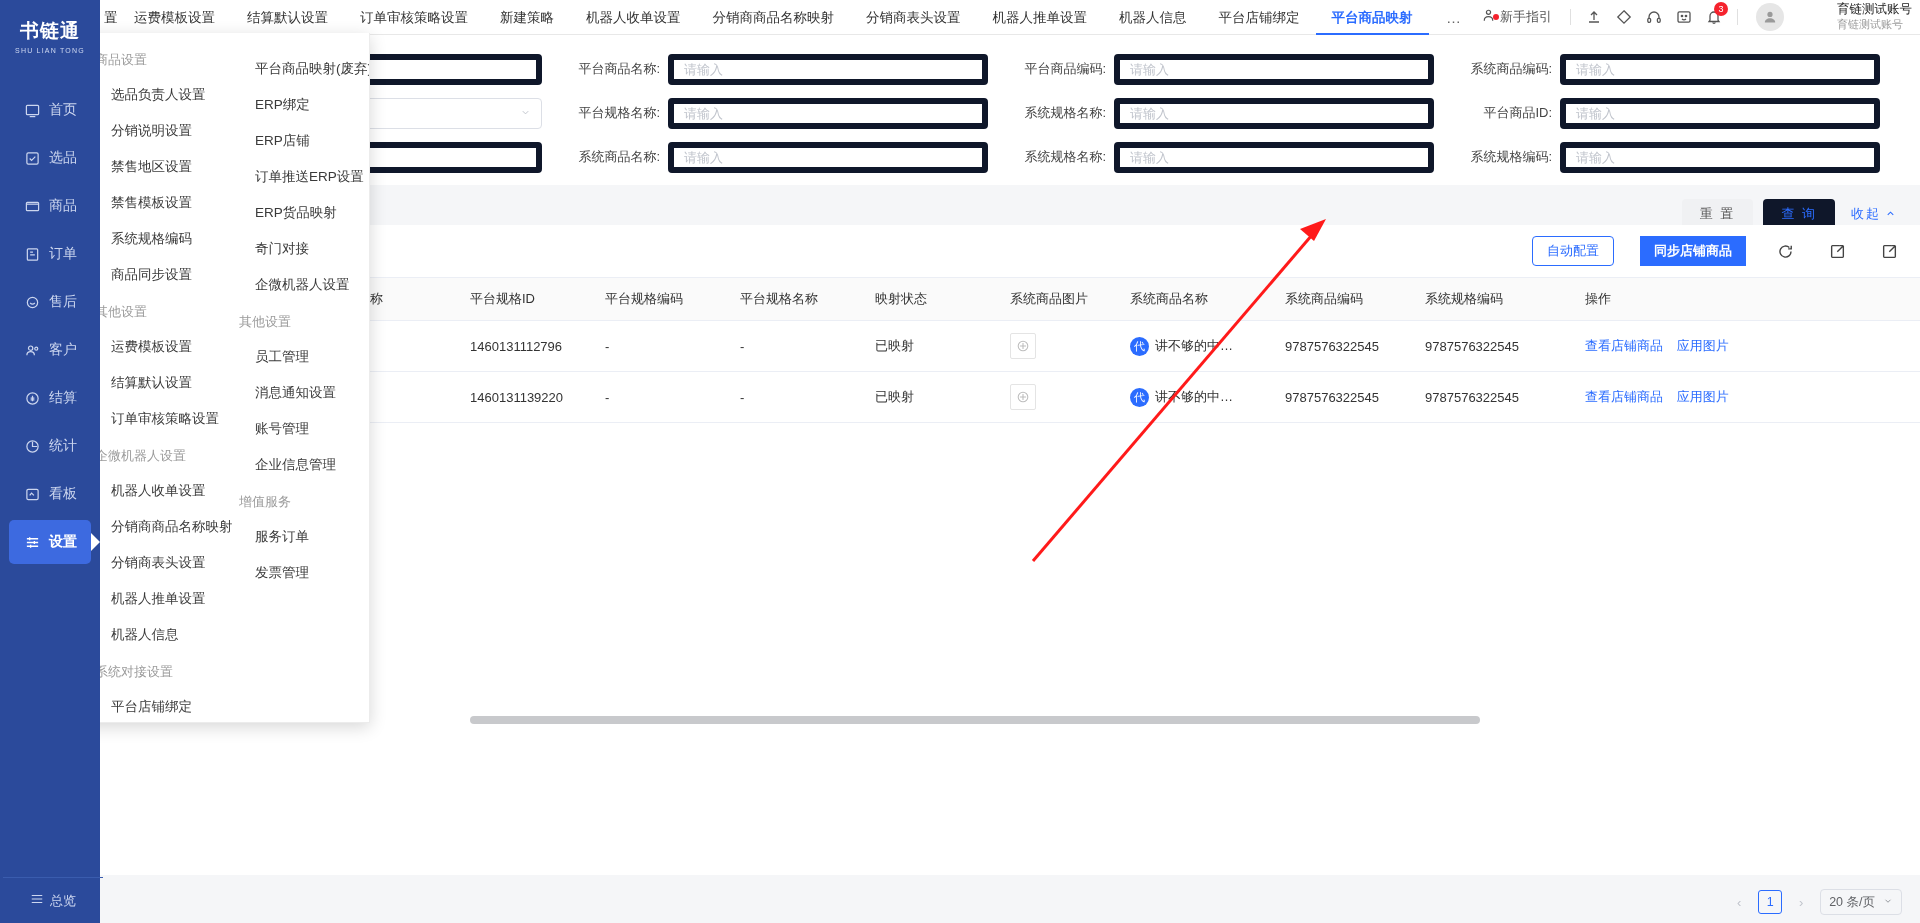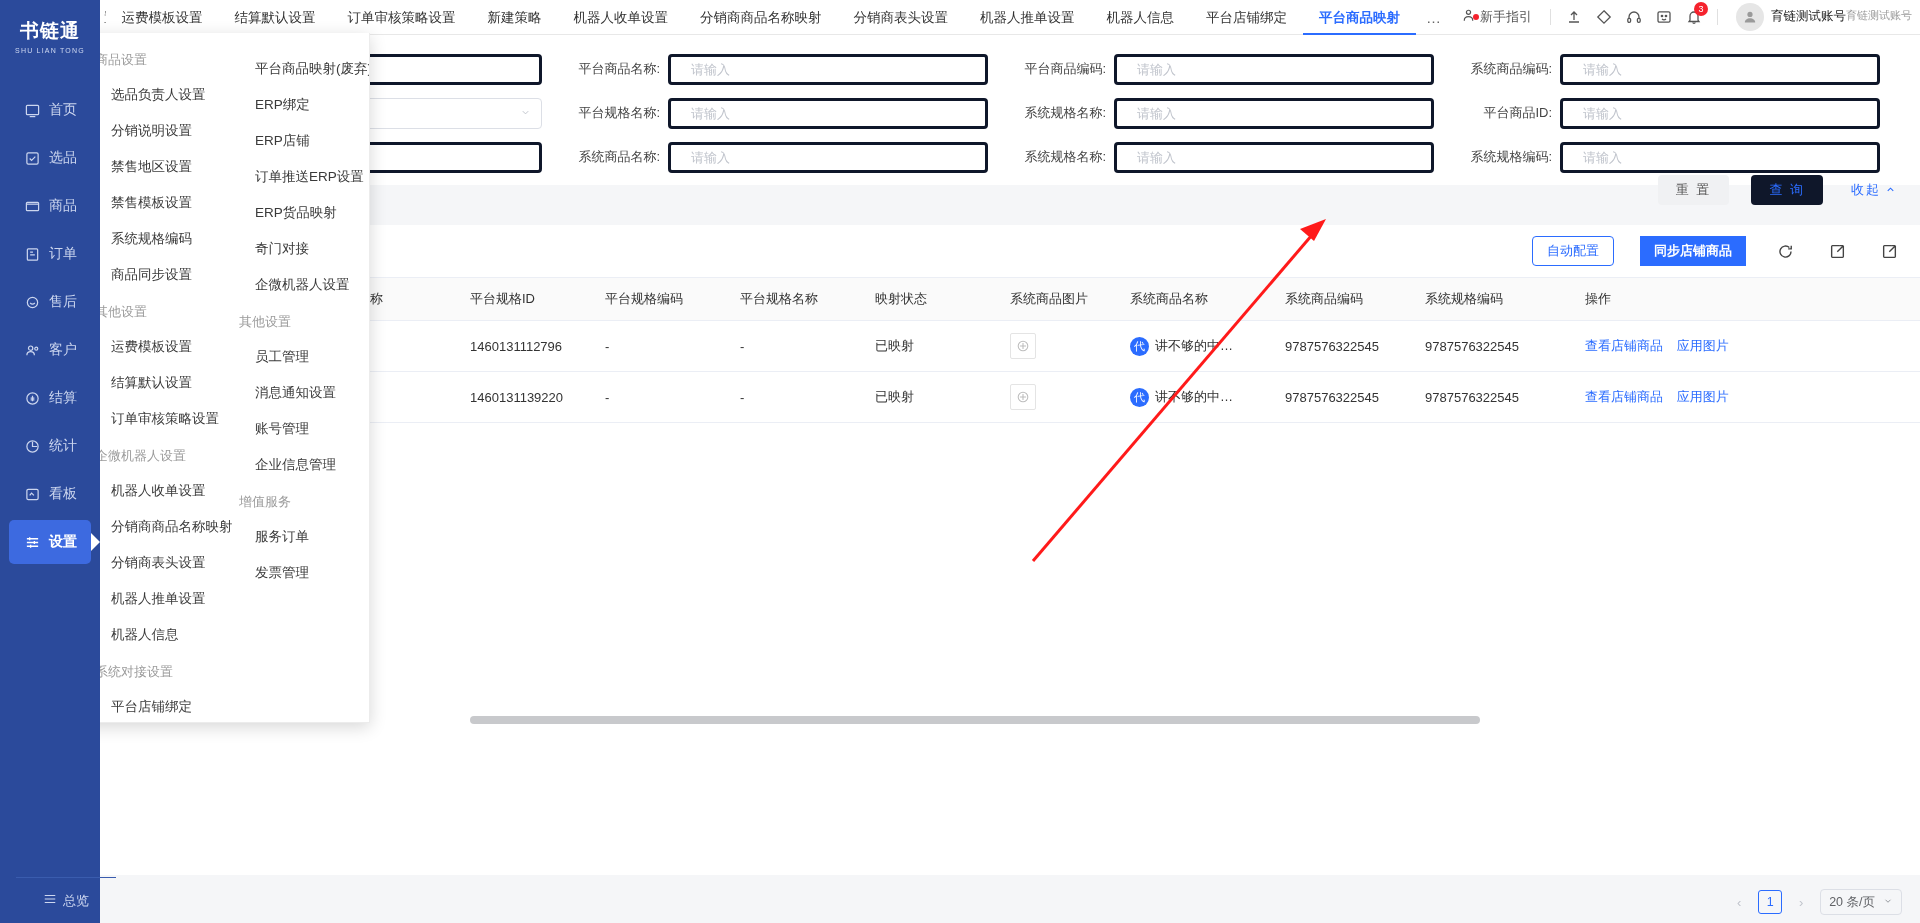--- a/index.html
+++ b/index.html
@@ -43,21 +43,21 @@
     position: relative;
   }
   .nav-item .nav-icon { width: 18px; height: 18px; margin-right: 8px; display:inline-flex; align-items:center; justify-content:center;}
   .nav-item.active { background: #3d6ae0; color: #fff; font-weight: bold; }
   .nav-item.active::after {
     content: ""; position: absolute; right: -18px; top: 50%;
     transform: translateY(-50%);
     border: 9px solid transparent; border-left-color: #fff;
   }
   .sidebar-footer {
-    position: absolute; bottom: 0; left: 16px; width: 100px; height: 46px;
+    position: absolute; bottom: 0; left: 3px; width: 100px; height: 46px;
     display: flex; align-items: center; justify-content: center;
     color: #cdd7f0; font-size: 13px; gap: 6px;
     border-top: 1px solid #3a5cae;
     cursor: pointer;
   }
 
   
   .topbar {
     position: absolute; left: 100px; top: 0; width: 1820px; height: 35px;
     background: #fff;
@@ -86,21 +86,21 @@
     background: #f5222d; color: #fff; font-size: 9px;
     min-width: 14px; height: 14px; line-height: 14px; text-align: center;
     border-radius: 7px; padding: 0 3px;
   }
   .user-box { display: flex; align-items: center; gap: 7px; padding-left: 10px; cursor: pointer;}
   .avatar {
     width: 28px; height: 28px; border-radius: 50%;
     background: #e6e6e6; display:flex; align-items:center; justify-content:center;
     color:#9a9a9a;
   }
-  .user-text { display: flex; flex-direction: row; line-height: 1.25; }
+  .user-text { display: flex; flex-direction: column; line-height: 1.25; margin-left: 46px; }
   .user-text .u1 { font-size: 12.5px; color: #222; }
   .user-text .u2 { font-size: 11px; color: #9a9a9a; }
 
   
   .mega {
     position: absolute; left: 80px; top: 33px;
     width: 290px; height: 690px;
     background: #fff;
     box-shadow: 0 4px 16px rgba(0,0,0,.16);
     border: 1px solid #ececec; border-top: none;
@@ -126,34 +126,34 @@
     position: absolute; left: 0; top: 0; width: 1820px; height: 150px;
     background: #fff; padding: 12px 18px 0 18px;
   }
   .f-row { display: flex; align-items: center; height: 44px; }
   .f-field { display: flex; align-items: center; flex: 1; padding-right: 22px; }
   .f-label {
     font-size: 13px; color: #444; white-space: nowrap;
     width: 96px; text-align: right; margin-right: 8px;
   }
   .f-input {
-    flex: 1; height: 31px; border: 3px solid #0f172a; border-radius: 4px;
-    padding: 0 20px; font-size: 13px; color: #333;
+    flex: 1; height: 31px; border: 6px solid #0f172a; border-radius: 4px;
+    padding: 0 10px; font-size: 13px; color: #333;
     outline: none; background: #fff;
     font-family: "Liberation Sans", sans-serif;
   }
   .f-input::placeholder { color: #c0c4cc; }
   .f-select {
     flex: 1; height: 31px; border: 1px solid #dcdfe6; border-radius: 4px;
     padding: 0 10px; font-size: 13px; color: #c0c4cc; display: flex;
     align-items: center; justify-content: space-between; background:#fff; cursor:pointer;
   }
   .btn-row {
-    position: absolute; right: 18px; top: 140px;
-    display: flex; align-items: center; gap: 22px;
+    position: absolute; right: 18px; top: 164px;
+    display: flex; align-items: center; gap: 10px;
   }
   .btn {
     height: 30px; padding: 0 18px; border-radius: 4px; font-size: 13px;
     display: inline-flex; align-items: center; justify-content: center;
     cursor: pointer; border: none; letter-spacing: 2px;
     font-family: "Liberation Sans", sans-serif;
   }
   .btn-reset { background: #f0f1f3; color: #555; }
   .btn-query { background: #0f172a; color: #2b6cff; }
   .btn-link { background: transparent; color: #2b6cff; padding: 0 6px; }

